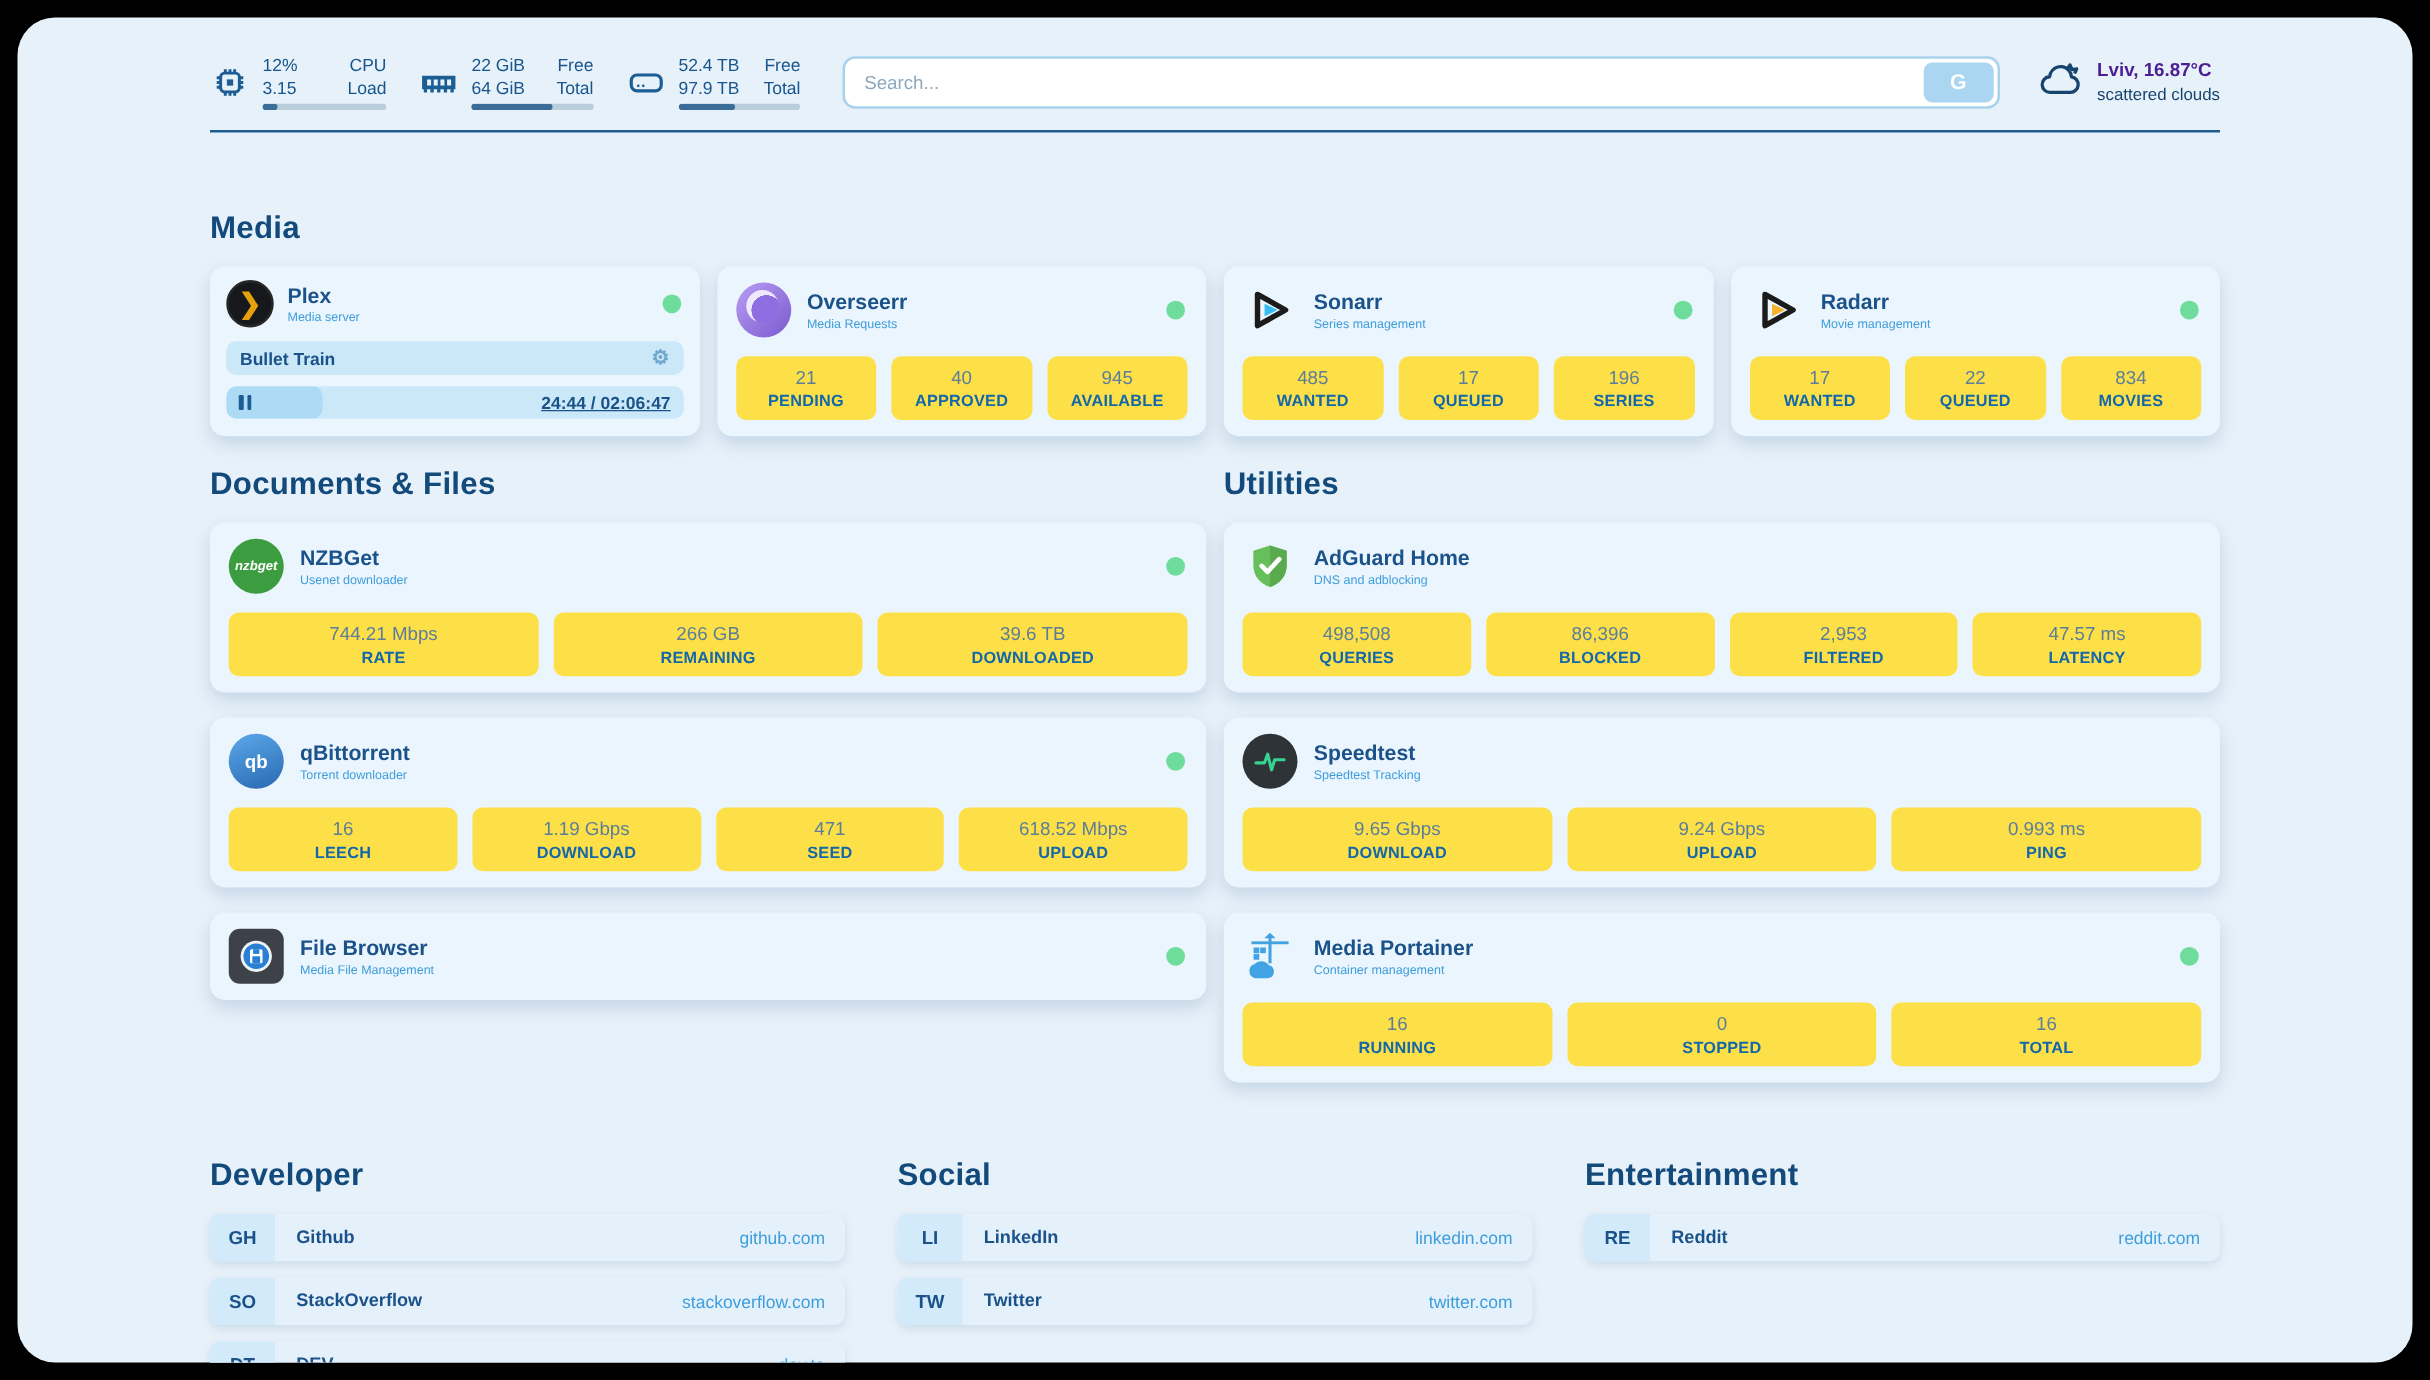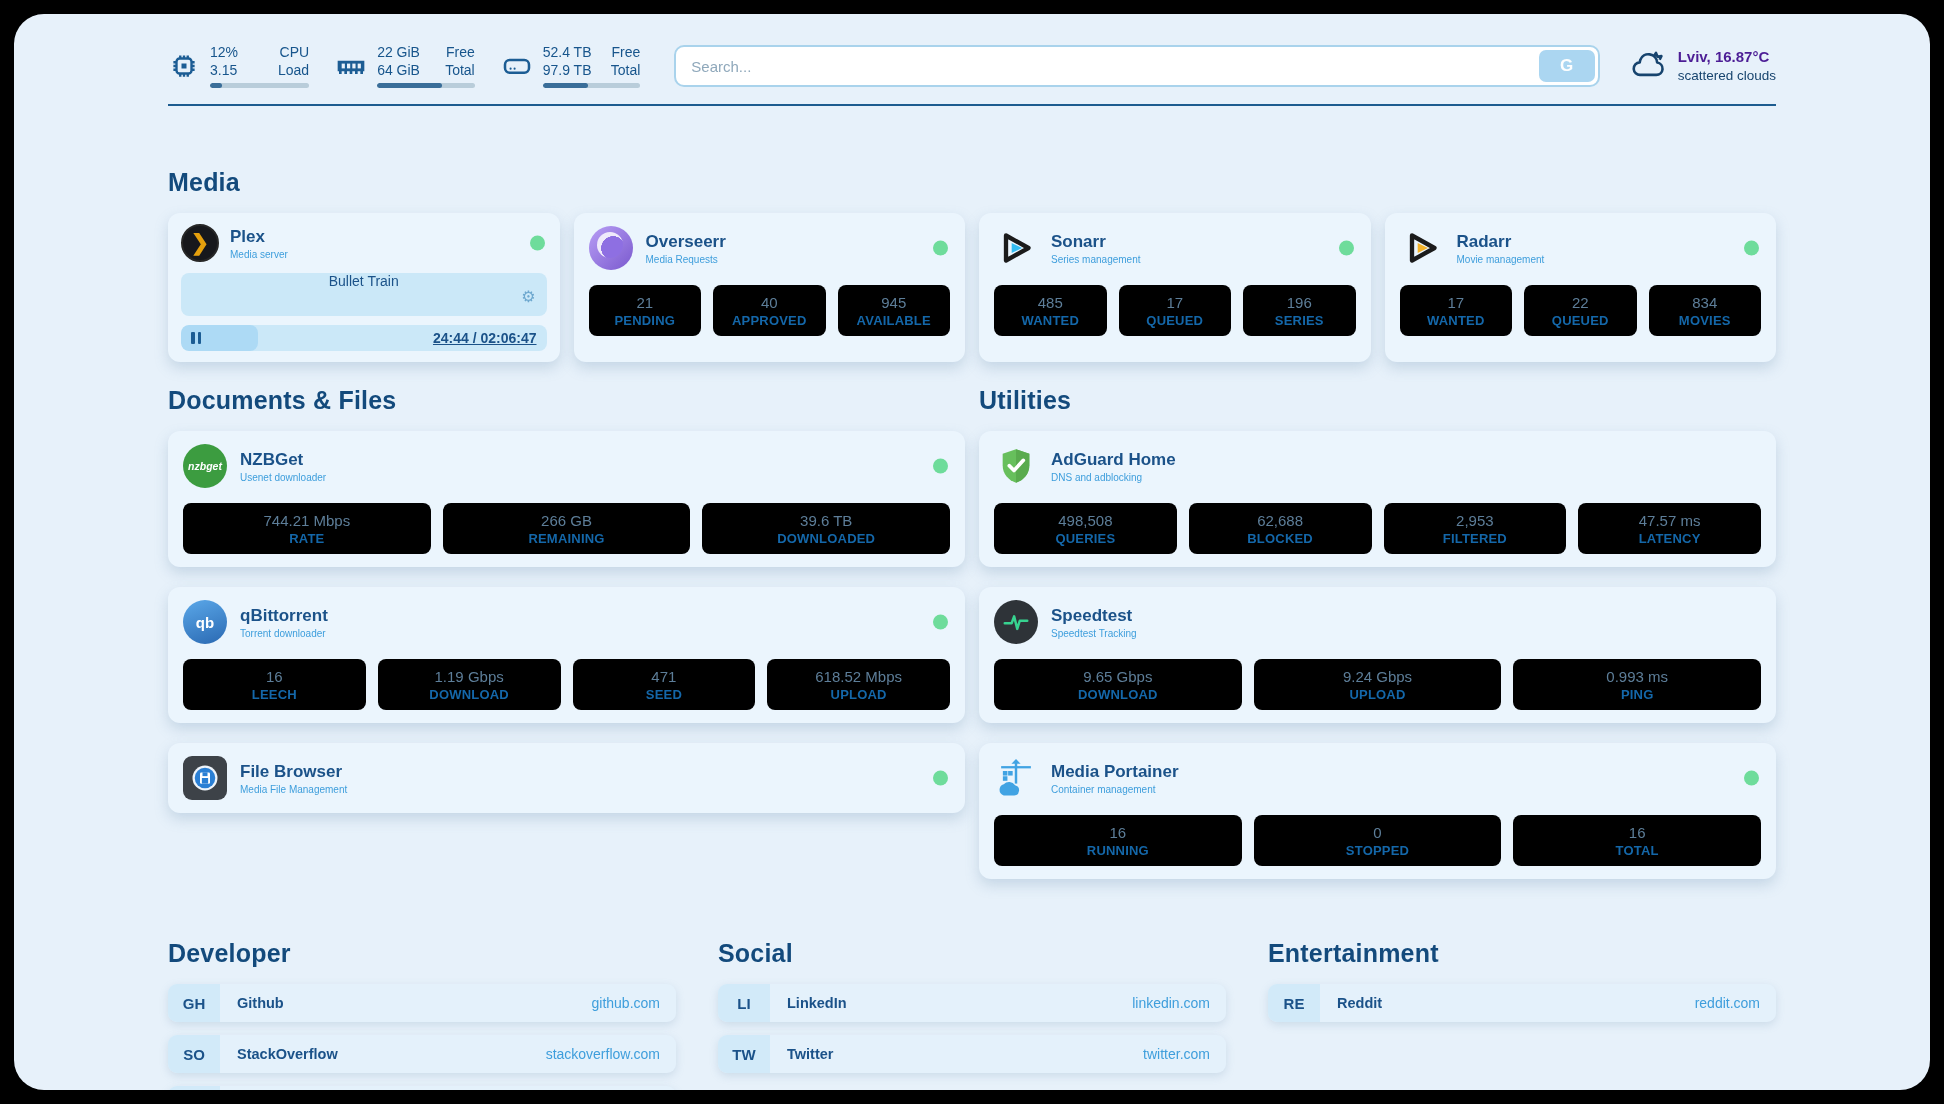--- a/index.html
+++ b/index.html
@@ -41,29 +41,29 @@
   .stack { display:flex; flex-direction:column; gap:20px; }
 
   .card { background:#ebf5fd; border-radius:12px; padding:13px 15px; box-shadow:0 6px 14px rgba(108,144,176,.28); cursor:pointer; }
   .app-head { position:relative; display:flex; align-items:center; gap:13px; padding-right:30px; }
   .app-icon { width:44px; height:44px; flex:none; display:flex; align-items:center; justify-content:center; border-radius:50%; }
   .app-title { font-size:17px; font-weight:700; color:#1b5289; }
   .app-sub { font-size:10px; color:#3e9edc; margin-top:2px; }
   .dot { position:absolute; right:2px; top:50%; transform:translateY(-50%); width:15px; height:15px; border-radius:50%; background:#6edc9b; }
 
   .tiles { display:flex; gap:12px; margin-top:15px; }
-  .tile { flex:1; background:#000000; border-radius:8px; text-align:center; padding:9px 4px 8px; }
+  .tile { flex:1; background:#fde047; border-radius:8px; text-align:center; padding:9px 4px 8px; }
   .tile .v { font-size:15px; color:#5d7e99; }
   .tile .l { font-size:13px; font-weight:700; color:#1467a9; margin-top:2px; letter-spacing:.2px; }
 
   
   .card.plex-card { padding:11px 13px; }
   .plex-card .app-head { gap:11px; }
   .plex-card .app-icon { width:38px; height:38px; }
-  .media-row { margin-top:11px; background:#cbe8f8; border-radius:8px; height:43px; display:flex; align-items:center; padding:0 11px; font-size:14px; font-weight:400; color:#1b5289;flex-direction:column; }
+  .media-row { margin-top:11px; background:#cbe8f8; border-radius:8px; height:27px; display:flex; align-items:center; padding:0 11px; font-size:14px; font-weight:700; color:#1b5289; }
   .gear { margin-left:auto; font-size:16px; color:#6ea8cf; cursor:pointer; line-height:1; }
   .player { position:relative; margin-top:9px; background:#cbe8f8; border-radius:8px; height:26px; display:flex; align-items:center; padding:0 10px; overflow:hidden; }
   .player .pfill { position:absolute; left:0; top:0; bottom:0; background:#addaf5; border-radius:8px; }
   .pause { position:relative; display:flex; gap:3px; }
   .pause i { display:block; width:3.5px; height:12px; background:#1c5d94; border-radius:1px; }
   .ptime { position:relative; margin-left:auto; font-size:14px; font-weight:700; color:#1b5289;text-decoration:underline; }
 
   
   .ic-plex { background:#17181c; border:2px solid #272727; color:#e5a00d; font-size:22px; font-weight:700; }
   .ic-over { background:linear-gradient(135deg,#b89ef5,#7a59ce); position:relative; overflow:hidden; }
@@ -404,21 +404,21 @@
               <div class="app-title">AdGuard Home</div>
               <div class="app-sub">DNS and adblocking</div>
             </div>
           </div>
           <div class="tiles">
             <div class="tile">
                   <div class="v">498,508</div>
                   <div class="l">QUERIES</div>
                 </div>
             <div class="tile">
-                  <div class="v">62,688</div>
+                  <div class="v">86,396</div>
                   <div class="l">BLOCKED</div>
                 </div>
             <div class="tile">
                   <div class="v">2,953</div>
                   <div class="l">FILTERED</div>
                 </div>
             <div class="tile">
                   <div class="v">47.57 ms</div>
                   <div class="l">LATENCY</div>
                 </div>

